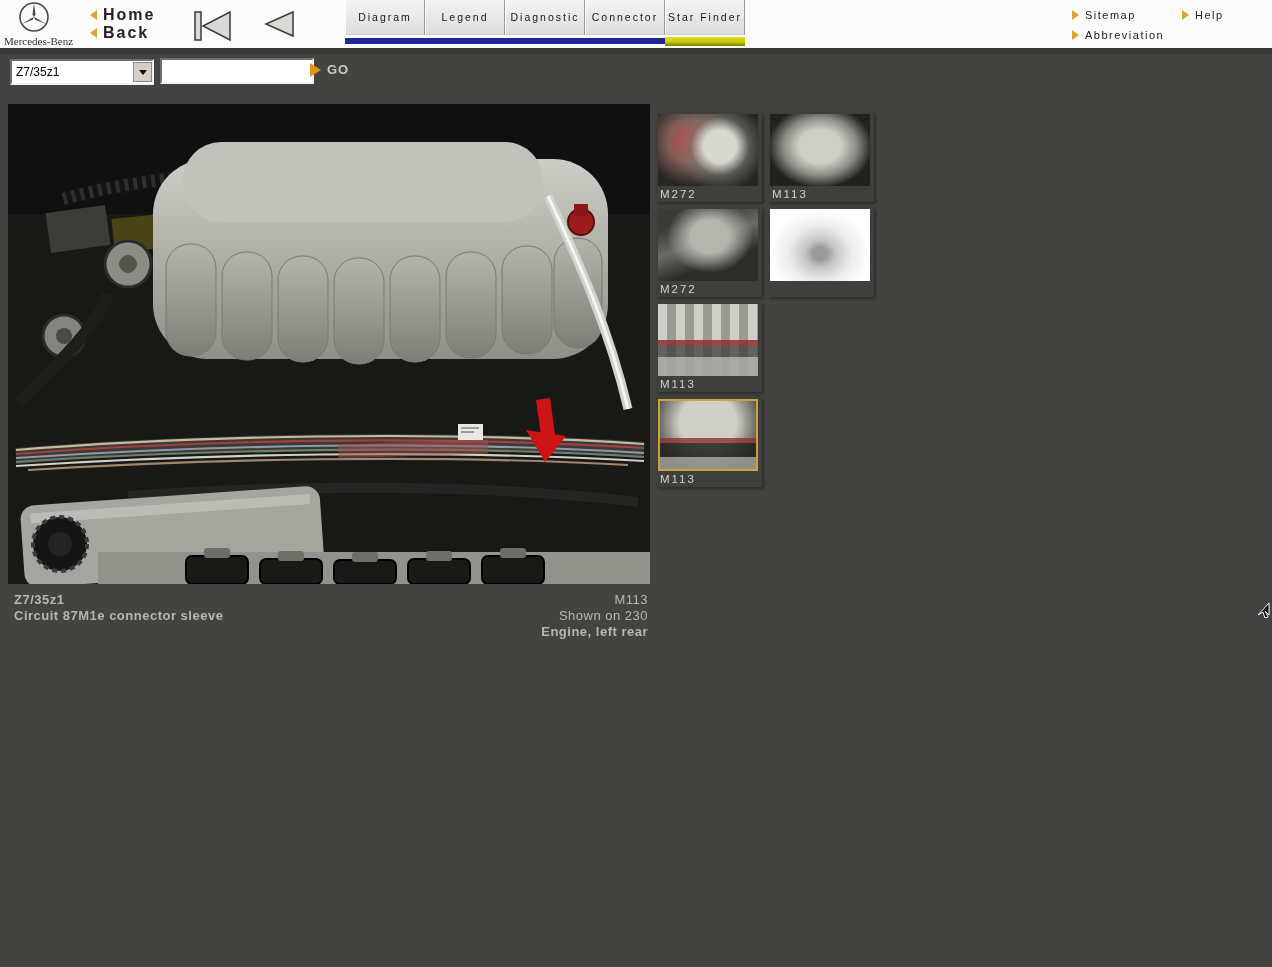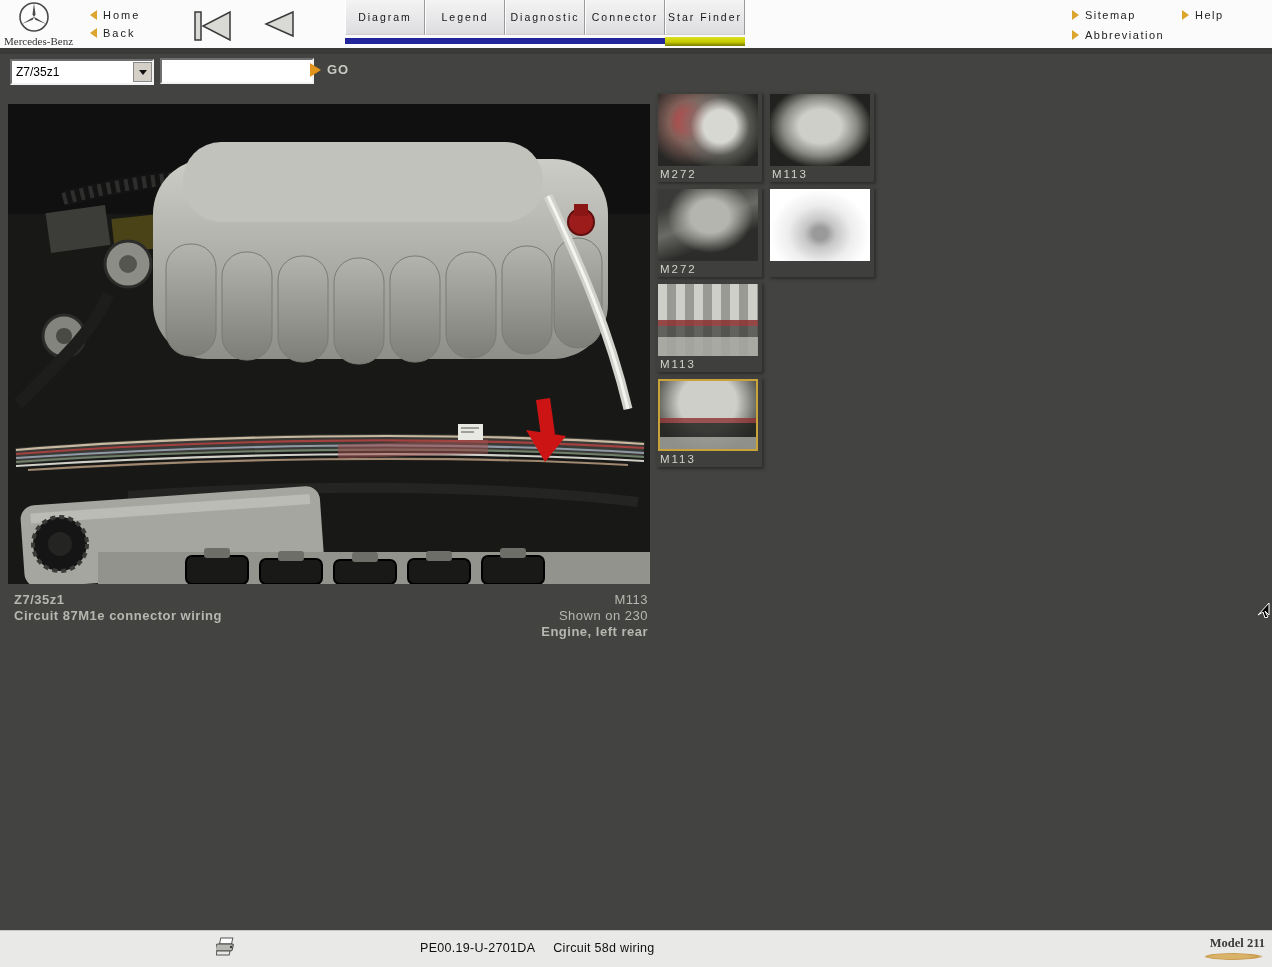--- a/index.html
+++ b/index.html
@@ -10,21 +10,21 @@
   #header{position:absolute;left:0;top:0;width:1272px;height:48px;background:#fbfbfb;}
   .strip{position:absolute;left:0;top:48px;width:1272px;height:6px;background:#393a37;}
 
   #brand{position:absolute;left:4px;top:1px;width:80px;height:60px;}
   #brand svg{display:block;margin-left:12px;}
   #brand-name{font-family:"Liberation Serif",serif;font-size:11px;color:#333;margin-top:0;}
 
   #quicklinks{position:absolute;left:90px;top:6px;}
   .qlink{display:flex;align-items:center;height:18px;cursor:pointer;}
   .qlink .goldarrow{margin-right:6px;}
-  .qlink span.lbl{font-size:11px;font-weight:400;letter-spacing:2px;color:#222;}
+  .qlink span.lbl{font-size:16px;font-weight:700;letter-spacing:2px;color:#222;}
 
   .goldarrow{width:0;height:0;border-top:5px solid transparent;border-bottom:5px solid transparent;
              border-right:7px solid #dca62e;display:inline-block;}
   .goldarrow.r{border-right:none;border-left:7px solid #dca62e;}
 
   #nav-arrows{position:absolute;left:192px;top:10px;display:flex;gap:28px;}
   .navbtn{cursor:pointer;}
 
   
   #tabs{position:absolute;left:345px;top:0;display:flex;}
@@ -64,21 +64,21 @@
   #photo{position:absolute;left:8px;top:104px;width:642px;height:480px;background:#161615;}
 
   
   #caption-left{position:absolute;left:14px;top:592px;color:#b7b7b1;}
   #caption-left .l1{font-size:13px;font-weight:bold;letter-spacing:.5px;line-height:16px;}
   #caption-right{position:absolute;left:348px;top:592px;width:300px;text-align:right;color:#b7b7b1;}
   #caption-right .l{font-size:13px;line-height:16px;letter-spacing:.5px;}
   #caption-right .l.b{font-weight:bold;text-align:right;}
 
   
-  #thumbs{position:absolute;left:656px;top:92px;display:grid;
+  #thumbs{position:absolute;left:656px;top:112px;display:grid;
           grid-template-columns:106px 106px;grid-auto-rows:90px;column-gap:6px;row-gap:5px;}
   .thumb{background:#3f403d;box-shadow:2px 2px 3px rgba(0,0,0,.35);padding:2px;cursor:pointer;}
   .thumb.col1{grid-column-start:1;}
   .timg{width:100px;height:72px;background:#262624;}
   .thumb.selected .timg{width:96px;height:68px;border:2px solid #c8a33c;}
   .tlabel{font-size:11.5px;letter-spacing:2px;color:#d2d2cc;margin:2px 0 0 2px;height:14px;}
 
   .v-wires{background:
     radial-gradient(circle at 62% 45%, #d8d8d2 0 22%, rgba(120,120,114,.6) 40%, transparent 62%),
     radial-gradient(circle at 32% 38%, rgba(190,80,80,.9) 0 14%, rgba(170,120,110,.7) 26%, transparent 55%),
@@ -313,21 +313,21 @@
 
       <g>
         <polygon points="528,296 542,294 547,330 533,332" fill="#cc1414"></polygon>
         <polygon points="518,326 558,332 537,358" fill="#cc1414"></polygon>
       </g>
     </svg>
   </div>
 
   <div id="caption-left">
     <div class="l1">Z7/35z1</div>
-    <div class="l1">Circuit 87M1e connector wiring</div>
+    <div class="l1">Circuit 87M1e connector sleeve</div>
   </div>
   <div id="caption-right">
     <div class="l">M113</div>
     <div class="l">Shown on 230</div>
     <div class="l b">Engine, left rear</div>
   </div>
 
   <div id="thumbs">
       <div class="thumb">
         <div class="timg v-wires"></div>
@@ -352,29 +352,14 @@
       <div class="thumb selected col1">
         <div class="timg v-selected"></div>
         <div class="tlabel">M113</div>
       </div>
     </div>
 
   <svg id="cursor" width="14" height="16" viewBox="0 0 14 16">
     <polygon points="13,1 13,13 9,9 12,15 9,16 7,10 2,13" fill="#000" stroke="#fff" stroke-width="1"></polygon>
   </svg>
 
-  <div id="statusbar">
-    <svg id="printer" width="22" height="20" viewBox="0 0 22 20">
-      <rect x="5" y="1" width="12" height="6" fill="#fff" stroke="#555" transform="skewX(-12)"></rect>
-      <rect x="2" y="7" width="17" height="7" rx="1.5" fill="#b8b8b4" stroke="#444" transform="skewX(-12)"></rect>
-      <rect x="4" y="14" width="13" height="4" fill="#e8e8e4" stroke="#555" transform="skewX(-12)"></rect>
-      <circle cx="15" cy="10" r="1.2" fill="#3a3a3a"></circle>
-    </svg>
-    <div id="doc-info">
-      <span class="code">PE00.19-U-2701DA</span><span>Circuit 58d wiring</span>
-    </div>
-    <div id="model-badge">
-      <div class="mlabel">Model 211</div>
-      <div class="swoosh"></div>
-    </div>
-  </div>
 
 </div>
 
 </body></html>

